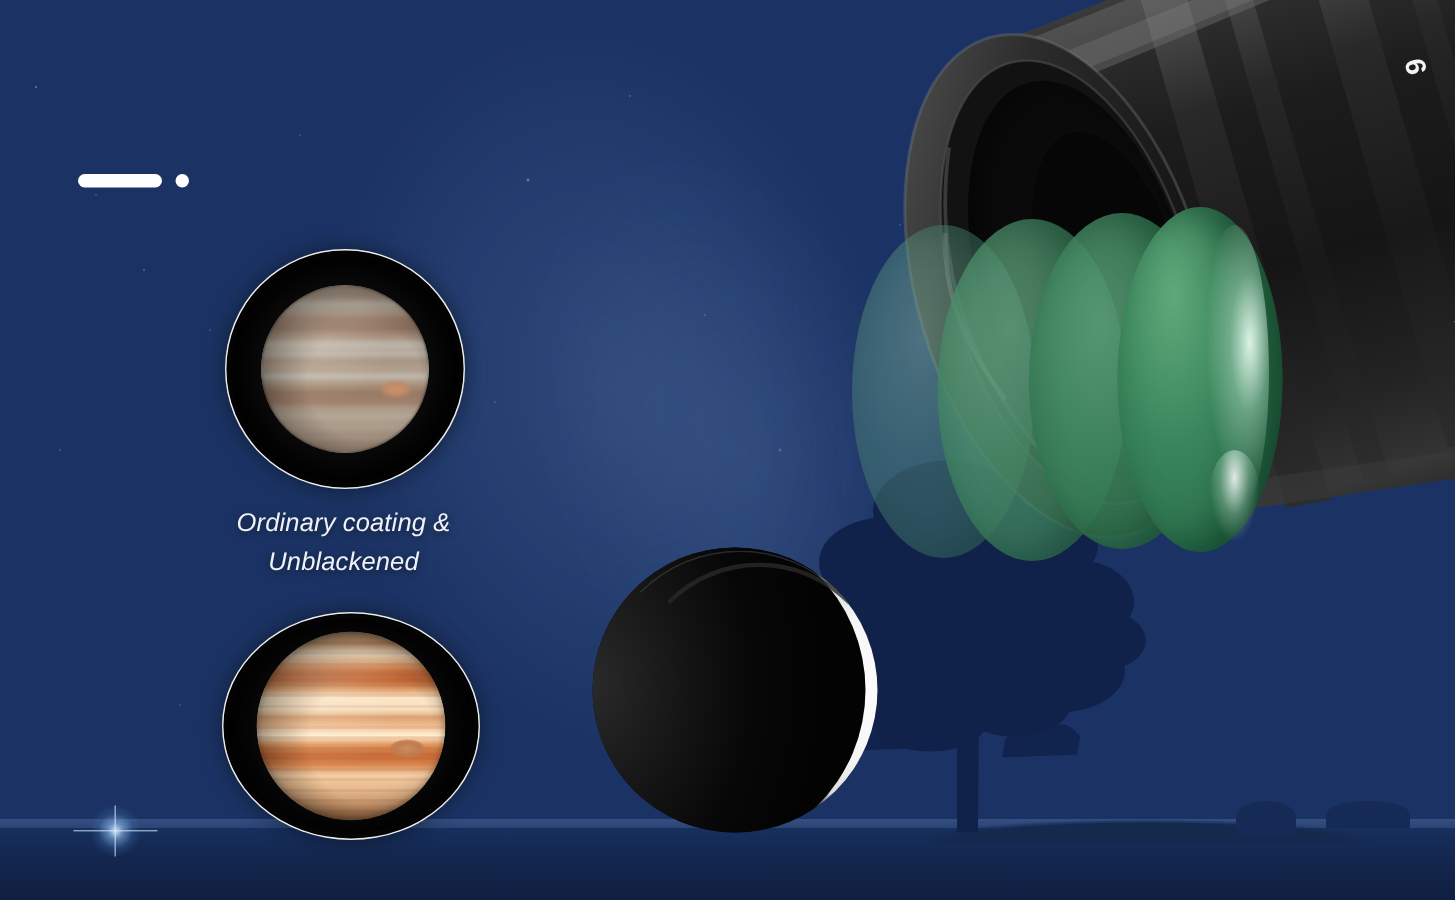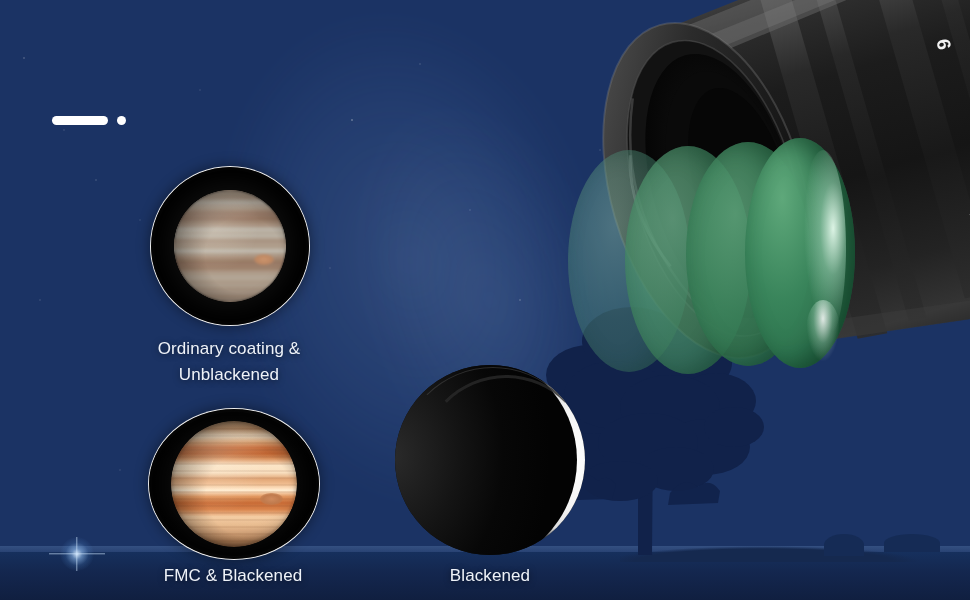--- a/index.html
+++ b/index.html
@@ -359,43 +359,41 @@
       <div class="jup-base"></div>
       <div class="jup-belts"></div>
       <div class="jup-spot"></div>
       <div class="jup-haze"></div>
       <div class="jup-shade"></div>
     </div>
     <div class="inner-ring"></div>
     <div class="vignette"></div>
   </div>
 
-  <div class="caption" style="left:109px;top:336px;width:240px;"><span>Ordinary coating &amp;</span><br><span>Unblackened</span></div>
+  <div class="caption" style="left:109px;top:336px;width:240px;font-style:italic;"><span>Ordinary coating &amp;</span><br><span>Unblackened</span></div>
 
   <div class="eyepiece crisp" style="left:148px;top:408px;width:170px;height:150px;">
     <div class="jupiter" style="width:126px;height:126px;">
       <div class="jup-base"></div>
       <div class="jup-belts"></div>
       <div class="jup-spot"></div>
       <div class="jup-shade"></div>
     </div>
     <div class="inner-ring"></div>
     <div class="vignette"></div>
   </div>
 
-  <div class="caption" style="left:113px;top:563px;width:240px;">FMC &amp; Blackened</div>
 
   <div class="blackened">
     <div class="bk-white"></div>
     <div class="bk-body"></div>
 
     <div class="bk-arc" style="left:-30px;top:-14px;width:230px;height:218px;border-width:2px;border-color:#3a3a3a transparent transparent transparent;opacity:.55;"></div>
     <div class="bk-arc" style="left:-12px;top:-6px;width:206px;height:202px;border-width:2px;border-color:#4a4a4a transparent transparent transparent;opacity:.5;"></div>
     <div class="bk-arc" style="left:4px;top:2px;width:186px;height:186px;border-width:1.6px;border-color:#555 transparent transparent transparent;opacity:.45;"></div>
     <div class="bk-arc" style="left:24px;top:10px;width:168px;height:170px;border-width:3px;border-color:#2a2a2a transparent transparent transparent;opacity:.8;"></div>
 
     <div class="bk-arc" style="left:34px;top:-4px;width:162px;height:198px;border-width:3px;border-color:transparent #cfcfcf transparent transparent;opacity:.65;"></div>
     <div class="bk-arc" style="left:48px;top:4px;width:148px;height:182px;border-width:2px;border-color:transparent #9a9a9a transparent transparent;opacity:.6;"></div>
   </div>
 
-  <div class="caption" style="left:370px;top:563px;width:240px;">Blackened</div>
 
 </div>
 
 </body></html>

